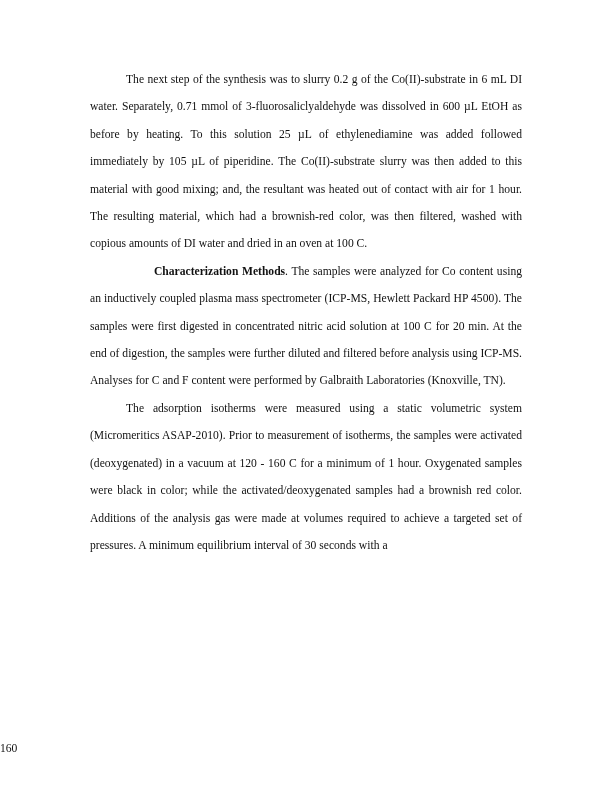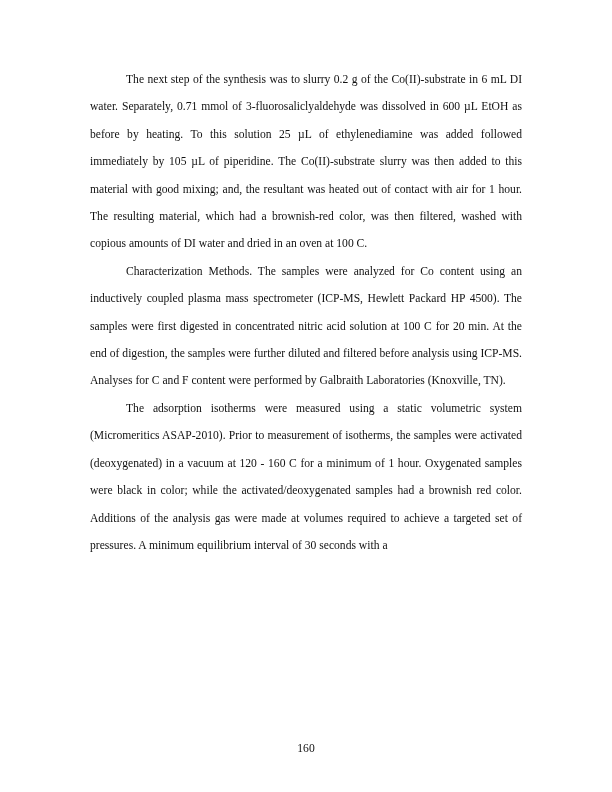--- a/index.html
+++ b/index.html
@@ -4,23 +4,23 @@
 <style>
   html, body { margin: 0; padding: 0; background: #ffffff; }
   body { width: 612px; height: 792px; position: relative; overflow: hidden; }
   .page {
     position: absolute; left: 90px; top: 66px; width: 432px;
     font-family: "Liberation Serif", "DejaVu Serif", serif;
     font-size: 11.6px; color: #111; line-height: 27.4px;
   }
   .para { margin: 0; text-align: justify; text-align-last: left; }
   .indent { text-indent: 36px; }
-  .heading { font-weight: normal; }
+  .heading { font-weight: bold; margin-left: 28px; }
   .page-number {
-    position: absolute; left: 0; width: 612px; top: 742px; text-align: center;
+    position: absolute; left: 0; width: 612px; top: 742px; 
     font-family: "Liberation Serif", "DejaVu Serif", serif; font-size: 11.6px; color: #111;
   }
 </style>
 </head>
 <body>
 
 <div class="page">
   <p class="para indent">The next step of the synthesis was to slurry 0.2 g of the Co(II)-substrate in 6 mL DI water. Separately, 0.71 mmol of 3-fluorosaliclyaldehyde was dissolved in 600 µL EtOH as before by heating.  To this solution 25 µL of ethylenediamine was added followed immediately by 105 µL of piperidine.  The Co(II)-substrate slurry was then added to this material with good mixing; and, the resultant was heated out of contact with air for 1 hour.  The resulting material, which had a brownish-red color, was then filtered, washed with copious amounts of DI water and dried in an oven at 100   C.</p>
   <p class="para indent"><span class="heading">Characterization Methods</span><span>. The samples were analyzed for Co content using an inductively coupled plasma mass spectrometer (ICP-MS, Hewlett Packard HP 4500). The samples were first digested in concentrated nitric acid solution at 100   C for 20 min. At the end of digestion, the samples were further diluted and filtered before analysis using ICP-MS.  Analyses for C and F content were performed by Galbraith Laboratories (Knoxville, TN).</span></p>
   <p class="para indent">The adsorption isotherms were measured using a static volumetric system (Micromeritics ASAP-2010).   Prior to measurement of isotherms, the samples were activated (deoxygenated) in a vacuum at 120 - 160  C for a minimum of 1 hour. Oxygenated samples were black in color; while the activated/deoxygenated samples had a brownish red color.  Additions of the analysis gas were made at volumes required to achieve a targeted set of pressures.  A minimum equilibrium interval of 30 seconds with a</p>

